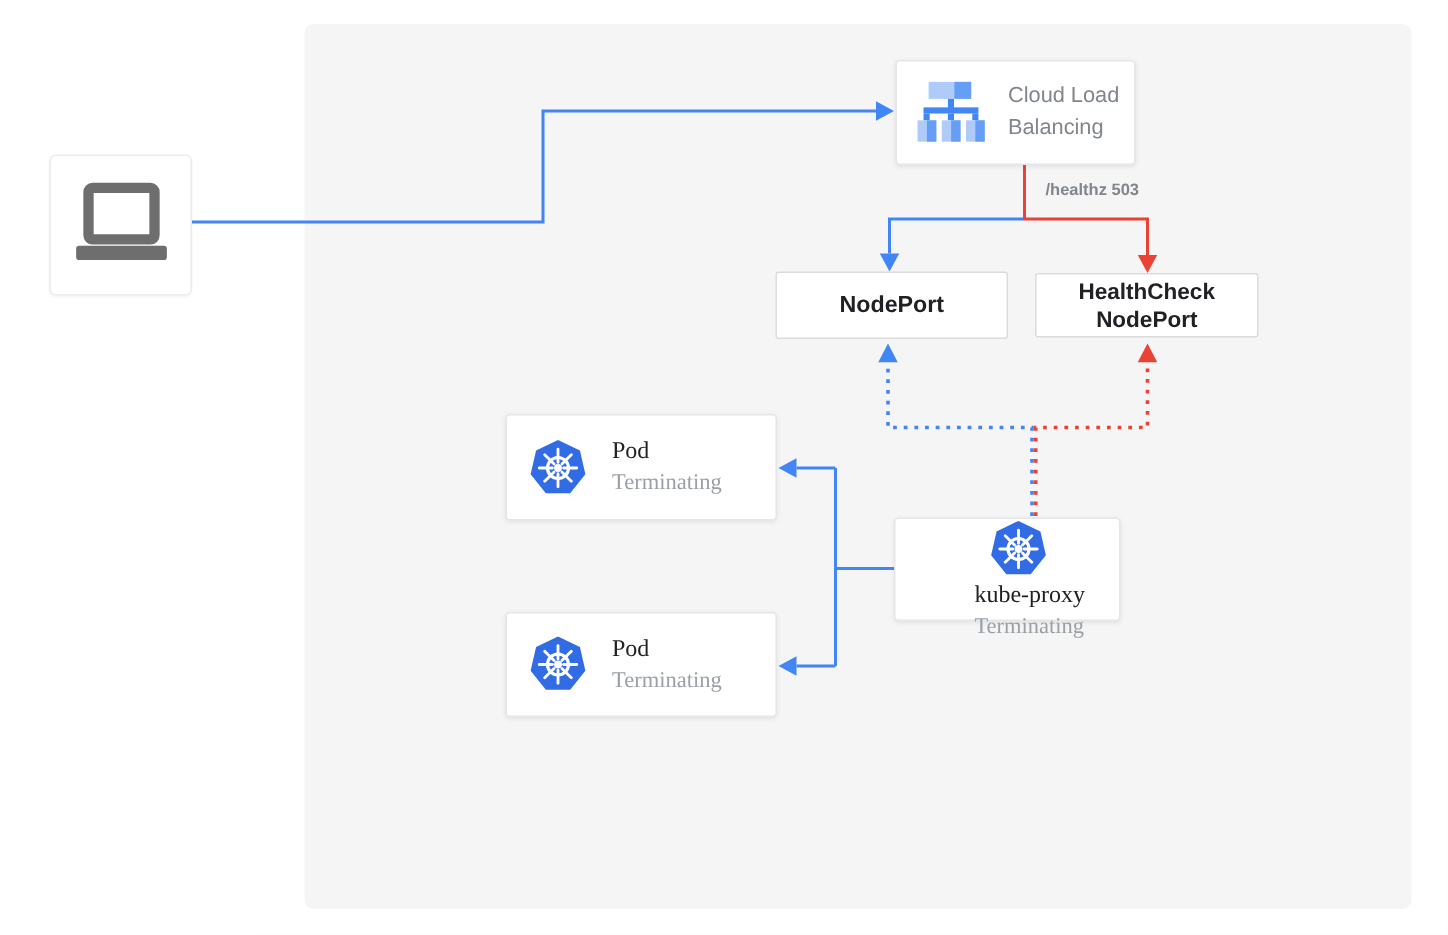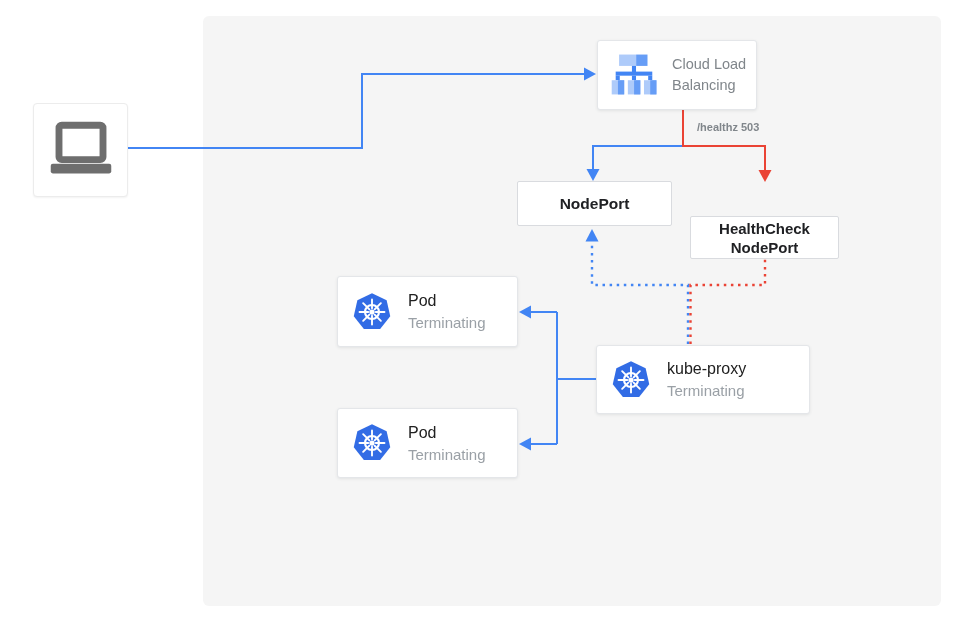--- a/index.html
+++ b/index.html
@@ -22,26 +22,26 @@
     box-shadow:0 1px 3px rgba(60,64,67,.10);z-index:3;box-sizing:border-box;display:flex;align-items:center;}
   .port-box{position:absolute;background:#ffffff;border:1px solid #d9dbdf;border-radius:2px;z-index:3;
     box-sizing:border-box;display:flex;align-items:center;justify-content:center;flex-direction:column;
     font-weight:700;color:#202124;font-size:15.5px;line-height:20px;}
   .client-box{position:absolute;left:33px;top:103px;width:93px;height:92px;background:#fff;border:1px solid #ececec;
     border-radius:4px;box-shadow:0 1px 2px rgba(0,0,0,.05);z-index:3;display:flex;align-items:center;justify-content:center;}
   .clb-box{left:597px;top:40px;width:160px;height:70px;padding:0 0 0 12px;}
   .clb-text{margin-left:12px;font-size:14.5px;line-height:21px;color:var(--text-midgray);}
   .pod-box1{left:337px;top:276px;width:181px;height:71px;padding-left:14px;}
   .pod-box2{left:337px;top:408px;width:181px;height:70px;padding-left:14px;}
-  .kp-box{left:596px;top:345px;width:214px;height:69px;padding-left:14px;}
-  .box-text{margin-left:16px;}
+  .kp-box{left:596px;top:345px;width:151px;height:69px;padding-left:14px;flex-direction:column;}
+  .box-text{margin-left:16px;font-family:Liberation Serif, serif;}
   .box-title{font-size:16px;font-weight:500;color:var(--text-dark);line-height:22px;}
   .box-sub{font-size:15px;color:var(--text-gray);line-height:21px;}
   .nodeport-box{left:517px;top:181px;width:155px;height:45px;}
-  .hc-box{left:690px;top:182px;width:149px;height:43px;font-size:15px;line-height:19px;margin-top:34px;}
+  .hc-box{left:690px;top:182px;width:149px;height:43px;font-size:15px;line-height:19px;}
   .healthz{position:absolute;left:697px;top:121px;font-size:11px;font-weight:700;color:var(--text-midgray);z-index:3;}
   .k8s-icon{width:40px;height:40px;flex:0 0 auto;}
 </style>
 </head>
 <body>
 
 <div class="canvas">
 
   <div class="panel"></div>
 

